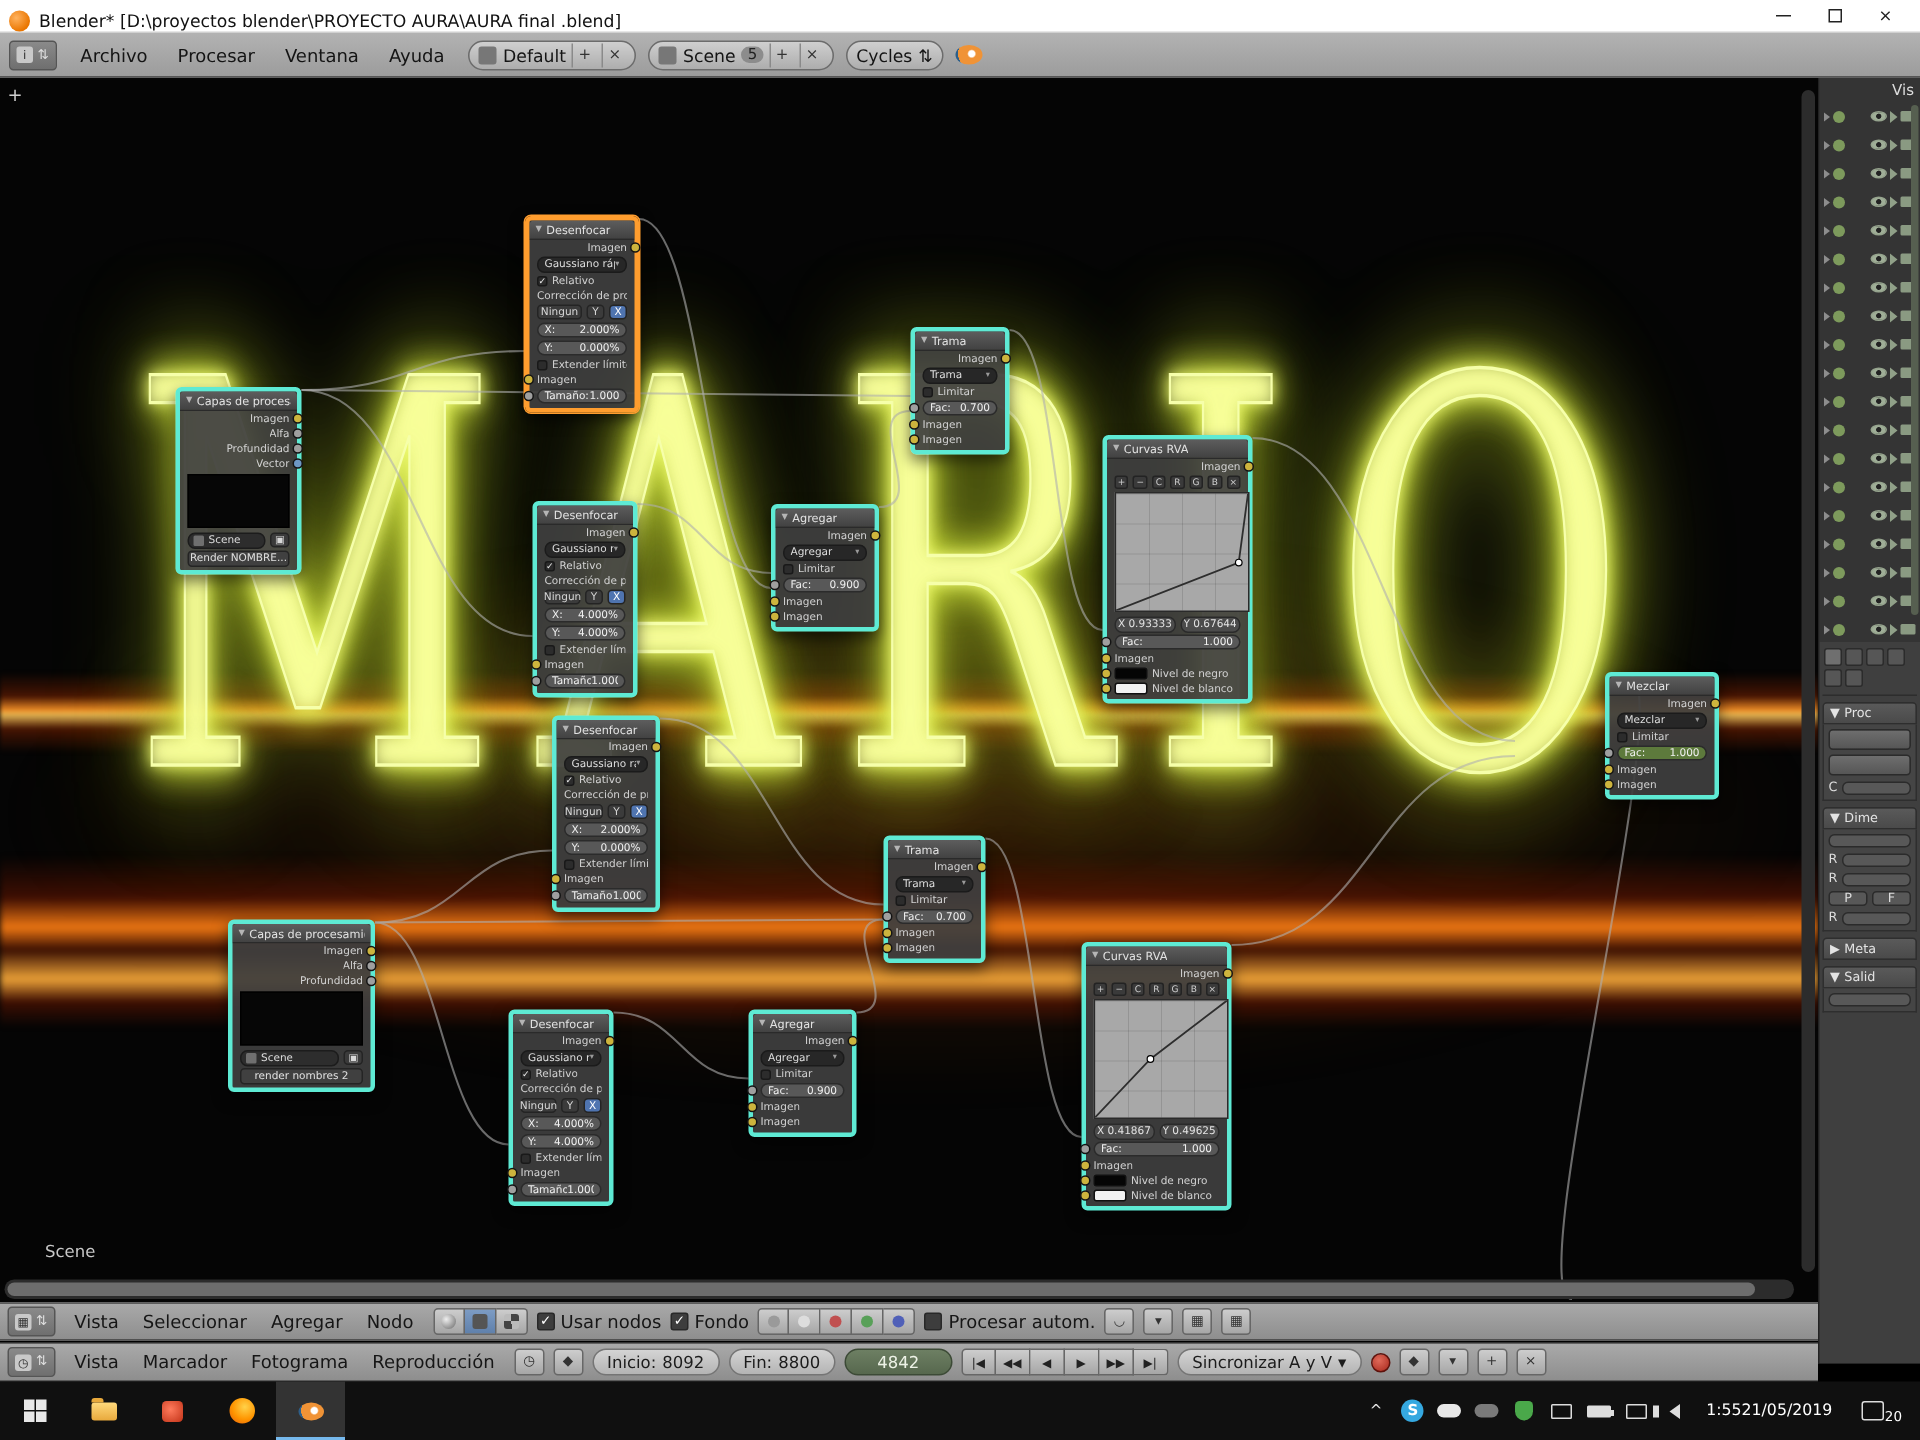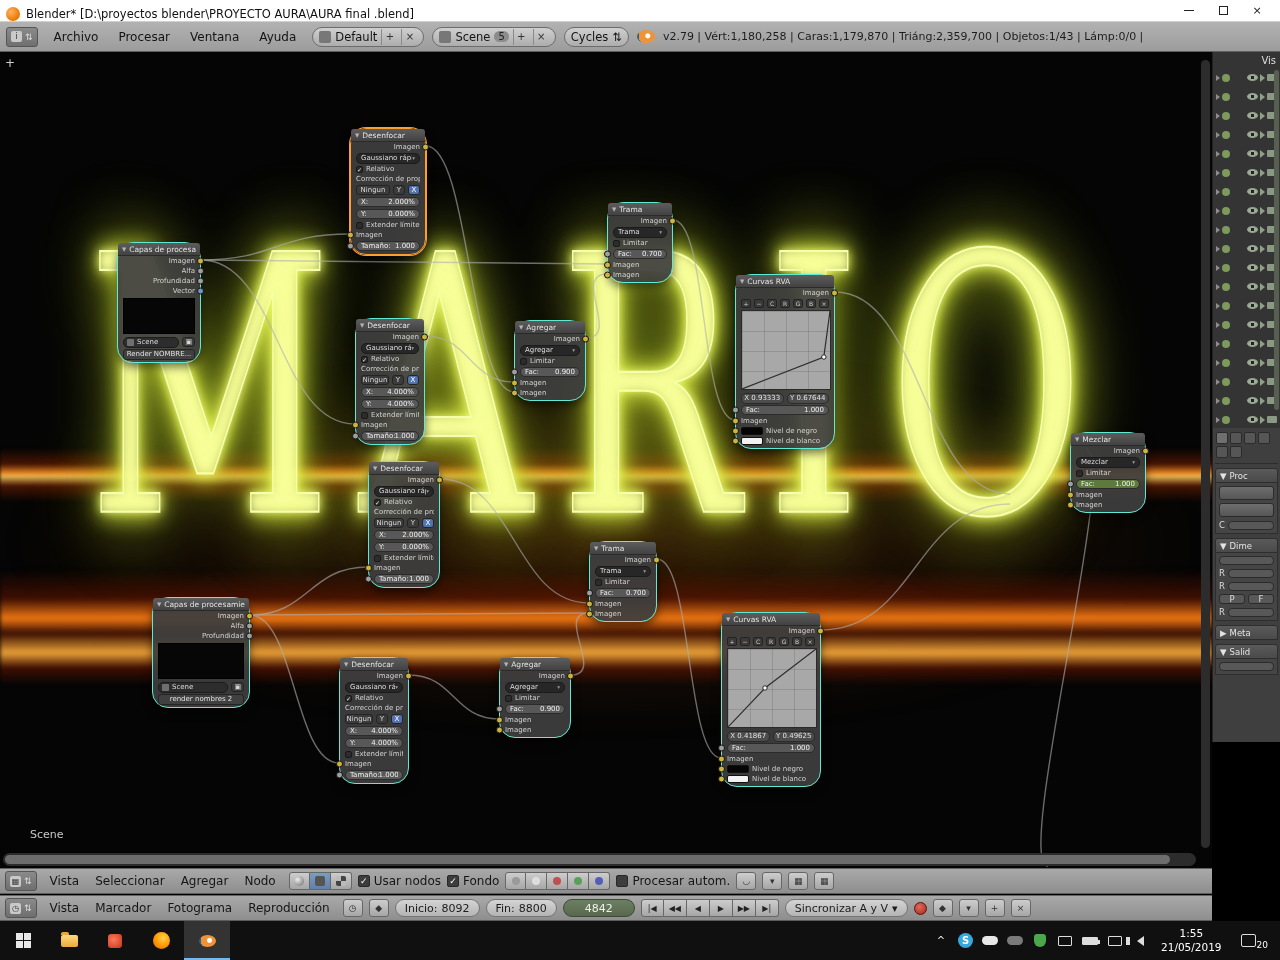--- a/index.html
+++ b/index.html
@@ -61,22 +61,22 @@
 
   .plus-corner{position:absolute;top:4px;left:5px;color:#cfcfcf;font-size:12px;z-index:6;}
   .bd-label{position:absolute;left:30px;top:776px;color:#c8c8c8;font-size:11px;z-index:3;}
   .hscroll{position:absolute;left:3px;right:16px;bottom:2px;height:13px;background:#2c2c2c;
     border-radius:7px;z-index:6;padding:2px;}
   .hscroll .thumb{width:98%;height:9px;background:#6d6d6d;border-radius:5px;}
   .vscroll-e{position:absolute;right:2px;top:8px;bottom:20px;width:9px;background:#2c2c2c;border-radius:5px;z-index:6;}
 
   
   #nodes-layer div{z-index:5;}
-  .node{position:absolute;background:rgba(62,62,62,.93);border:1px solid #5eead4;border-radius:16px;
-    box-shadow:0 4px 10px rgba(0,0,0,.55);font-size:7px;color:#d2d2d2;z-index:5;padding-bottom:2px;}
+  .node{position:absolute;background:rgba(62,62,62,.93);border:3px solid #5eead4;border-radius:4px;
+    box-shadow:0 4px 10px rgba(0,0,0,.55);font-size:7px;color:#d2d2d2;z-index:5;padding-bottom:2px;margin-top:16px;}
   .node.selected{border-color:#ff9d2e;box-shadow:0 0 0 1px #ff9d2e,0 4px 10px rgba(0,0,0,.6);}
   .nhead{height:13px;background:linear-gradient(#5d5d5d,#424242);border-bottom:1px solid #2a2a2a;
     border-radius:3px 3px 0 0;display:flex;align-items:center;gap:3px;padding:0 4px;color:#e2e2e2;}
   .ntri{font-size:5.5px;color:#b5b5b5;flex:0 0 auto;}
   .ntitle{white-space:nowrap;overflow:hidden;font-size:7.5px;}
   .nrow{position:relative;height:10px;display:flex;align-items:center;padding:0 5px;gap:3px;}
   .nrow.tall{height:12px;}
   .nrow.pv{height:40px;}
   .nrow.cv{height:84px;}
   .nrow.rout{justify-content:flex-end;}
@@ -148,21 +148,21 @@
   .numfield{height:18px;background:linear-gradient(#d4d4d4,#b4b4b4);border:1px solid #757575;
     border-radius:9px;display:flex;align-items:center;gap:4px;padding:0 9px;font-size:11px;color:#1c1c1c;}
   .framefield{height:18px;min-width:72px;background:linear-gradient(#6d7f63,#57684e);border:1px solid #3c4a36;
     border-radius:9px;display:flex;align-items:center;justify-content:center;font-size:11px;color:#edf2e6;}
   .pbtn2{width:23px;height:18px;background:linear-gradient(#cdcdcd,#a6a6a6);border:1px solid #676767;
     border-left-width:0;display:inline-flex;align-items:center;justify-content:center;font-size:8px;color:#222;}
   .rec{width:13px;height:13px;border-radius:50%;background:radial-gradient(circle at 40% 35%,#e06a5a,#a8281c);
     border:1px solid #5e120c;}
 
   
-  .rpanel{position:absolute;top:52px;left:1212px;width:68px;height:690px;background:#3c3c3c;
+  .rpanel{position:absolute;top:52px;left:1212px;width:68px;height:857px;background:#3c3c3c;
     border-left:1px solid #222;color:#cfcfcf;font-size:9px;overflow:hidden;}
   .olabel{position:absolute;top:3px;right:4px;color:#ddd;font-size:10px;}
   .outliner{position:absolute;top:0;left:0;right:0;height:376px;background:#343434;padding-top:16px;}
   .orow{height:19px;display:flex;align-items:center;gap:2px;padding:0 3px;}
   .oi{display:inline-block;}
   .oi.arr{width:0;height:0;border-left:4px solid #8d8d8d;border-top:3px solid transparent;border-bottom:3px solid transparent;}
   .oi.dot{width:8px;height:8px;border-radius:50%;background:#7d9a5c;}
   .oi.eye{width:11px;height:7px;border:1px solid #95a38d;border-radius:50%;
     background:radial-gradient(circle,#222 0 1.5px,#9fae97 2px);margin-left:auto;}
   .oi.cur{width:0;height:0;border-left:5px solid #90a088;border-top:4px solid transparent;border-bottom:4px solid transparent;}
@@ -200,21 +200,21 @@
   .skype{width:15px;height:15px;border-radius:50%;background:#35a8e0;color:#fff;font-size:10px;
     display:inline-flex;align-items:center;justify-content:center;font-weight:bold;}
   .cloudw{width:17px;height:9px;background:#e8e8e8;border-radius:5px;}
   .cloudd{width:17px;height:9px;background:#7a7a7a;border-radius:5px;}
   .shield{width:12px;height:13px;background:#4aa84a;border-radius:3px 3px 6px 6px;}
   .battery{width:16px;height:8px;border:1px solid #ddd;border-radius:1px;position:relative;background:#ddd;}
   .battery:after{content:"";position:absolute;right:-3px;top:2px;width:2px;height:4px;background:#ddd;}
   .monitor{width:14px;height:10px;border:1.5px solid #ddd;border-radius:1px;}
   .spk{width:0;height:0;border-top:5px solid transparent;border-bottom:5px solid transparent;border-right:7px solid #ddd;position:relative;}
   .spk:before{content:"";position:absolute;left:-11px;top:-4px;width:4px;height:8px;background:#ddd;}
-  .clock{display:flex;flex-direction:column;align-items:center;justify-content:center;
+  .clock{display:flex;flex-direction:row;align-items:center;justify-content:center;
     font-size:10.5px;line-height:1.25;color:#fff;padding:0 4px;}
   .notif{display:flex;align-items:flex-end;gap:1px;padding:0 6px;height:39px;align-items:center;}
   .notifbox{width:15px;height:13px;border:1.5px solid #ddd;border-radius:2px;position:relative;}
   .badge{font-size:9px;color:#fff;position:relative;top:4px;}
 </style>
 </head>
 <body>
 
 <div class="titlebar">
   <span class="app-ic"></span>
@@ -252,21 +252,20 @@
     <span>Scene</span>
     <span class="selbadge">5</span>
     <span class="selbtn">+</span>
     <span class="selbtn">×</span>
   </div>
   <div class="selector">
     <span>Cycles</span>
     <span>⇅</span>
   </div>
   <span class="blogo"></span>
-  <span class="stats">v2.79 | Vért:1,180,258 | Caras:1,179,870 | Triáng:2,359,700 | Objetos:1/43 | Lámp:0/0 |</span>
 </div>
 
 <div class="editors">
 
   <div class="nedit">
     <div class="bd">
       <div class="band haze"></div>
       <div class="band b1"></div>
       <div class="band b2"></div>
       <div class="gtext g1">MARIO</div>

